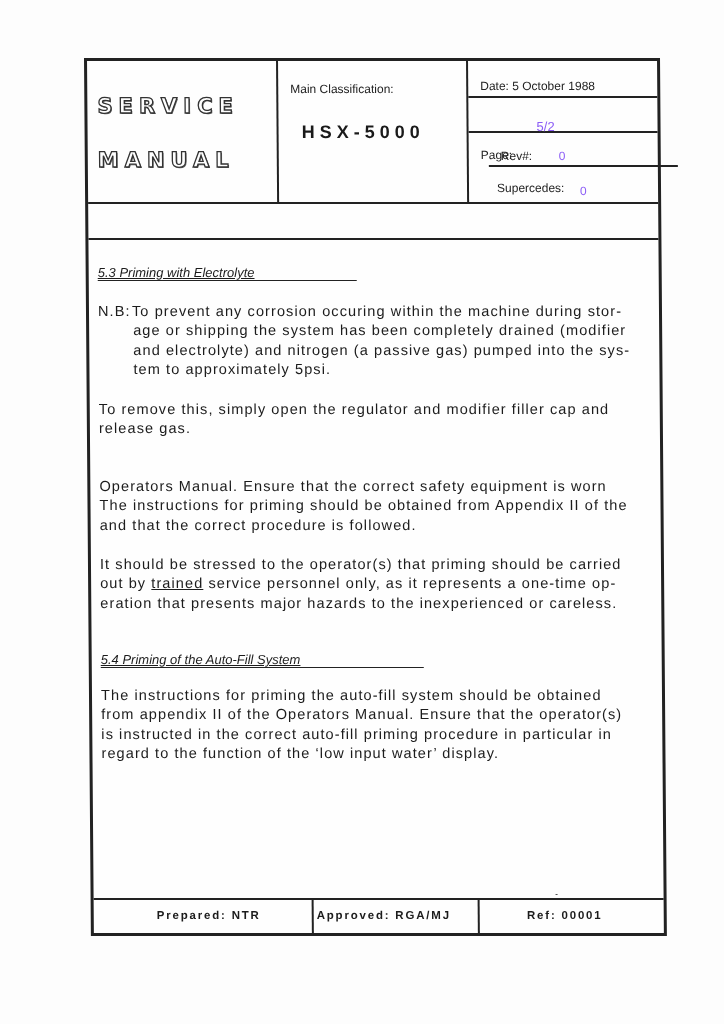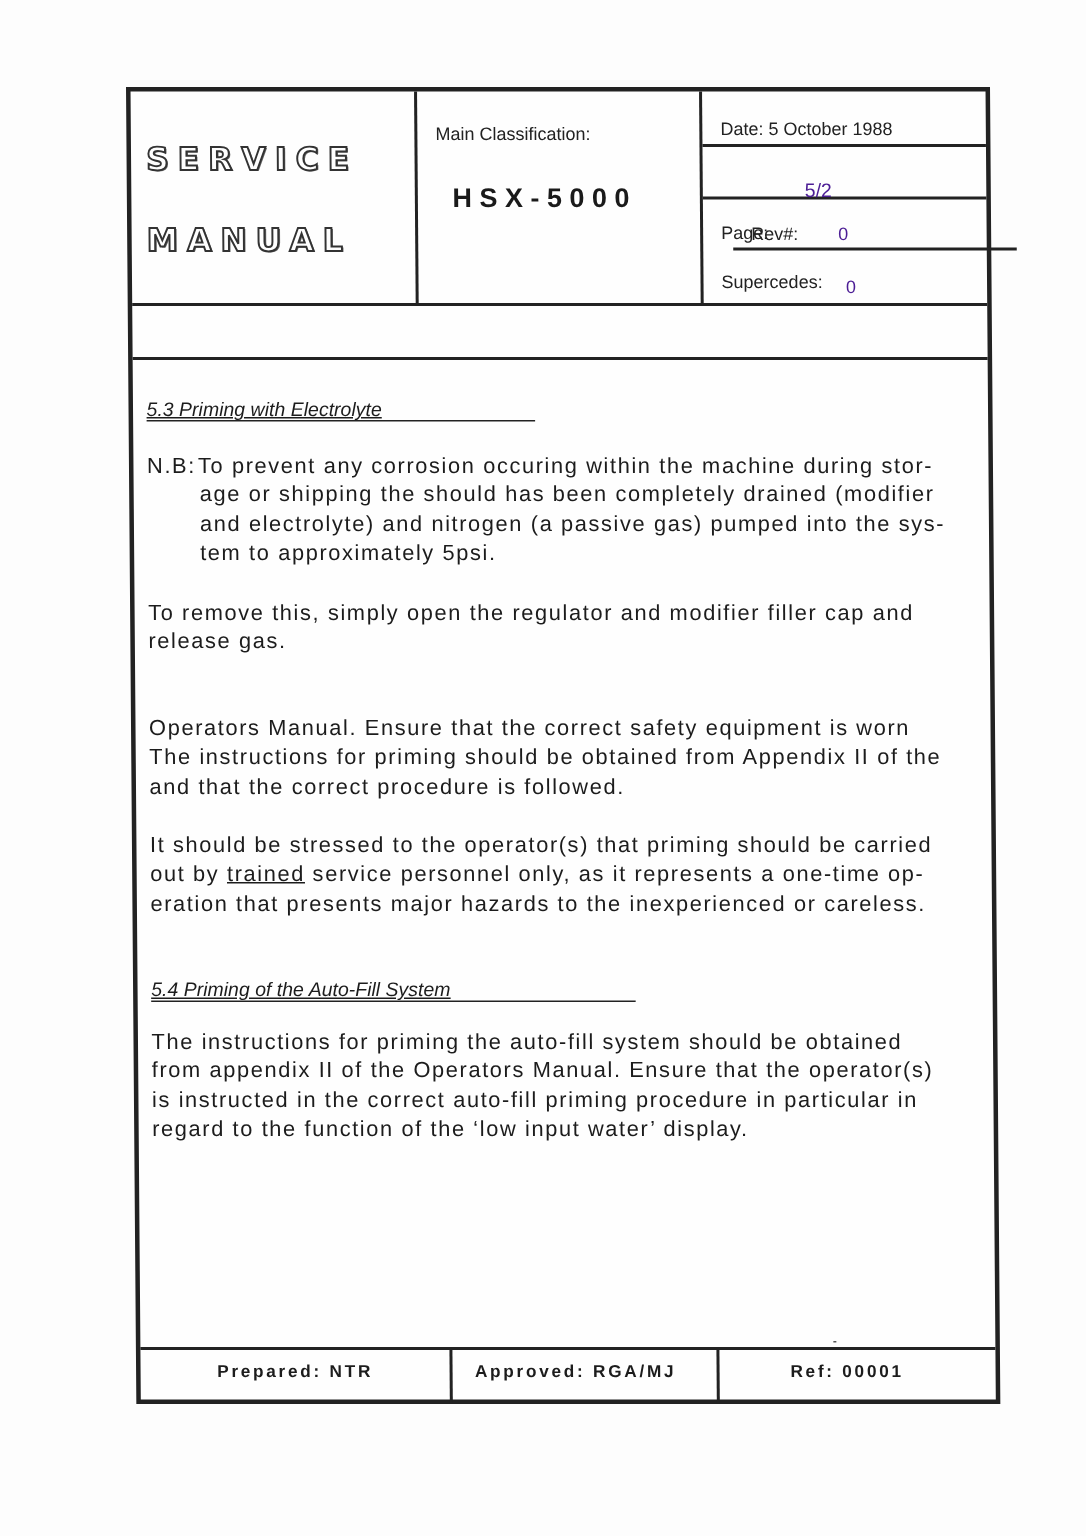--- a/index.html
+++ b/index.html
@@ -87,36 +87,36 @@
   .meta-row {
     position: absolute;
     left: 0;
     width: 189px;
     border-bottom: 2px solid #222;
     box-sizing: border-box;
   }
   .meta-row.r1 { top: 0; height: 37px; }
   .meta-row.r2 { top: 37px; height: 35px; }
   .meta-row.r3 { top: 72px; height: 34px; margin-left: 20px; }
-  .meta-row.r4 { top: 107px; height: 44px; border-bottom: none; }
+  .meta-row.r4 { top: 107px; height: 44px; border-bottom: none; margin-left: 16px; }
   .meta-text {
     position: absolute;
     left: 12px;
     font-size: 12px;
     color: #222;
     white-space: pre;
   }
   .meta-row.r1 .meta-text { top: 18px; }
   .meta-row.r2 .meta-text { top: 18px; margin-top: 32px; }
   .meta-row.r3 .meta-text { top: 16px; }
   .meta-row.r4 .meta-text { top: 13px; }
   .meta-val {
     position: absolute;
     font-size: 12px;
-    color: #4c1d95;
+    color: #8b5cf6;
   }
   .meta-row.r2 .meta-val { left: 68px; top: 21px; font-size: 13px; }
   .meta-row.r3 .meta-val { left: 70px; top: 16px; }
   .meta-row.r4 .meta-val { left: 95px; top: 16px; }
 
   .blank-band {
     position: absolute;
     left: 0; top: 141px;
     width: 570px;
     height: 36px;
@@ -193,21 +193,21 @@
     top: 0;
     height: 35px;
     font-size: 11.5px;
     font-weight: bold;
     letter-spacing: 1.8px;
     color: #1c1c1c;
     text-align: center;
     line-height: 30px;
     box-sizing: border-box;
   }
-  .fc1 { left: 0; width: 208px; border-right: 2px solid #222; }
+  .fc1 { left: 12px; width: 208px; border-right: 2px solid #222; }
   .fc2 { left: 196px; width: 190px; border-right: 2px solid #222; }
   .fc3 { left: 368px; width: 206px; }
   .dot-mark {
     position: absolute;
     left: 462px; top: 833px;
     width: 2px; height: 1px;
     background: #555;
   }
 </style>
 </head>
@@ -249,21 +249,21 @@
     <div class="content">
 
       <div class="section-heading h53">
         <span>5.3  Priming with Electrolyte</span>
       </div>
 
       <div class="para p-nb">
         <span class="nb-label">N.B:</span>
         <div class="nb-body">
           <span class="line first">To prevent any corrosion occuring within the machine during stor-</span>
-          <span class="line">age or shipping the should has been completely drained (modifier</span>
+          <span class="line">age or shipping the system has been completely drained (modifier</span>
           <span class="line">and electrolyte) and nitrogen (a passive gas) pumped into the sys-</span>
           <span class="line">tem to approximately 5psi.</span>
         </div>
       </div>
 
       <div class="para p-remove">
         <span class="line">To remove this, simply open the regulator and modifier filler cap and</span>
         <span class="line">release gas.</span>
       </div>
 

